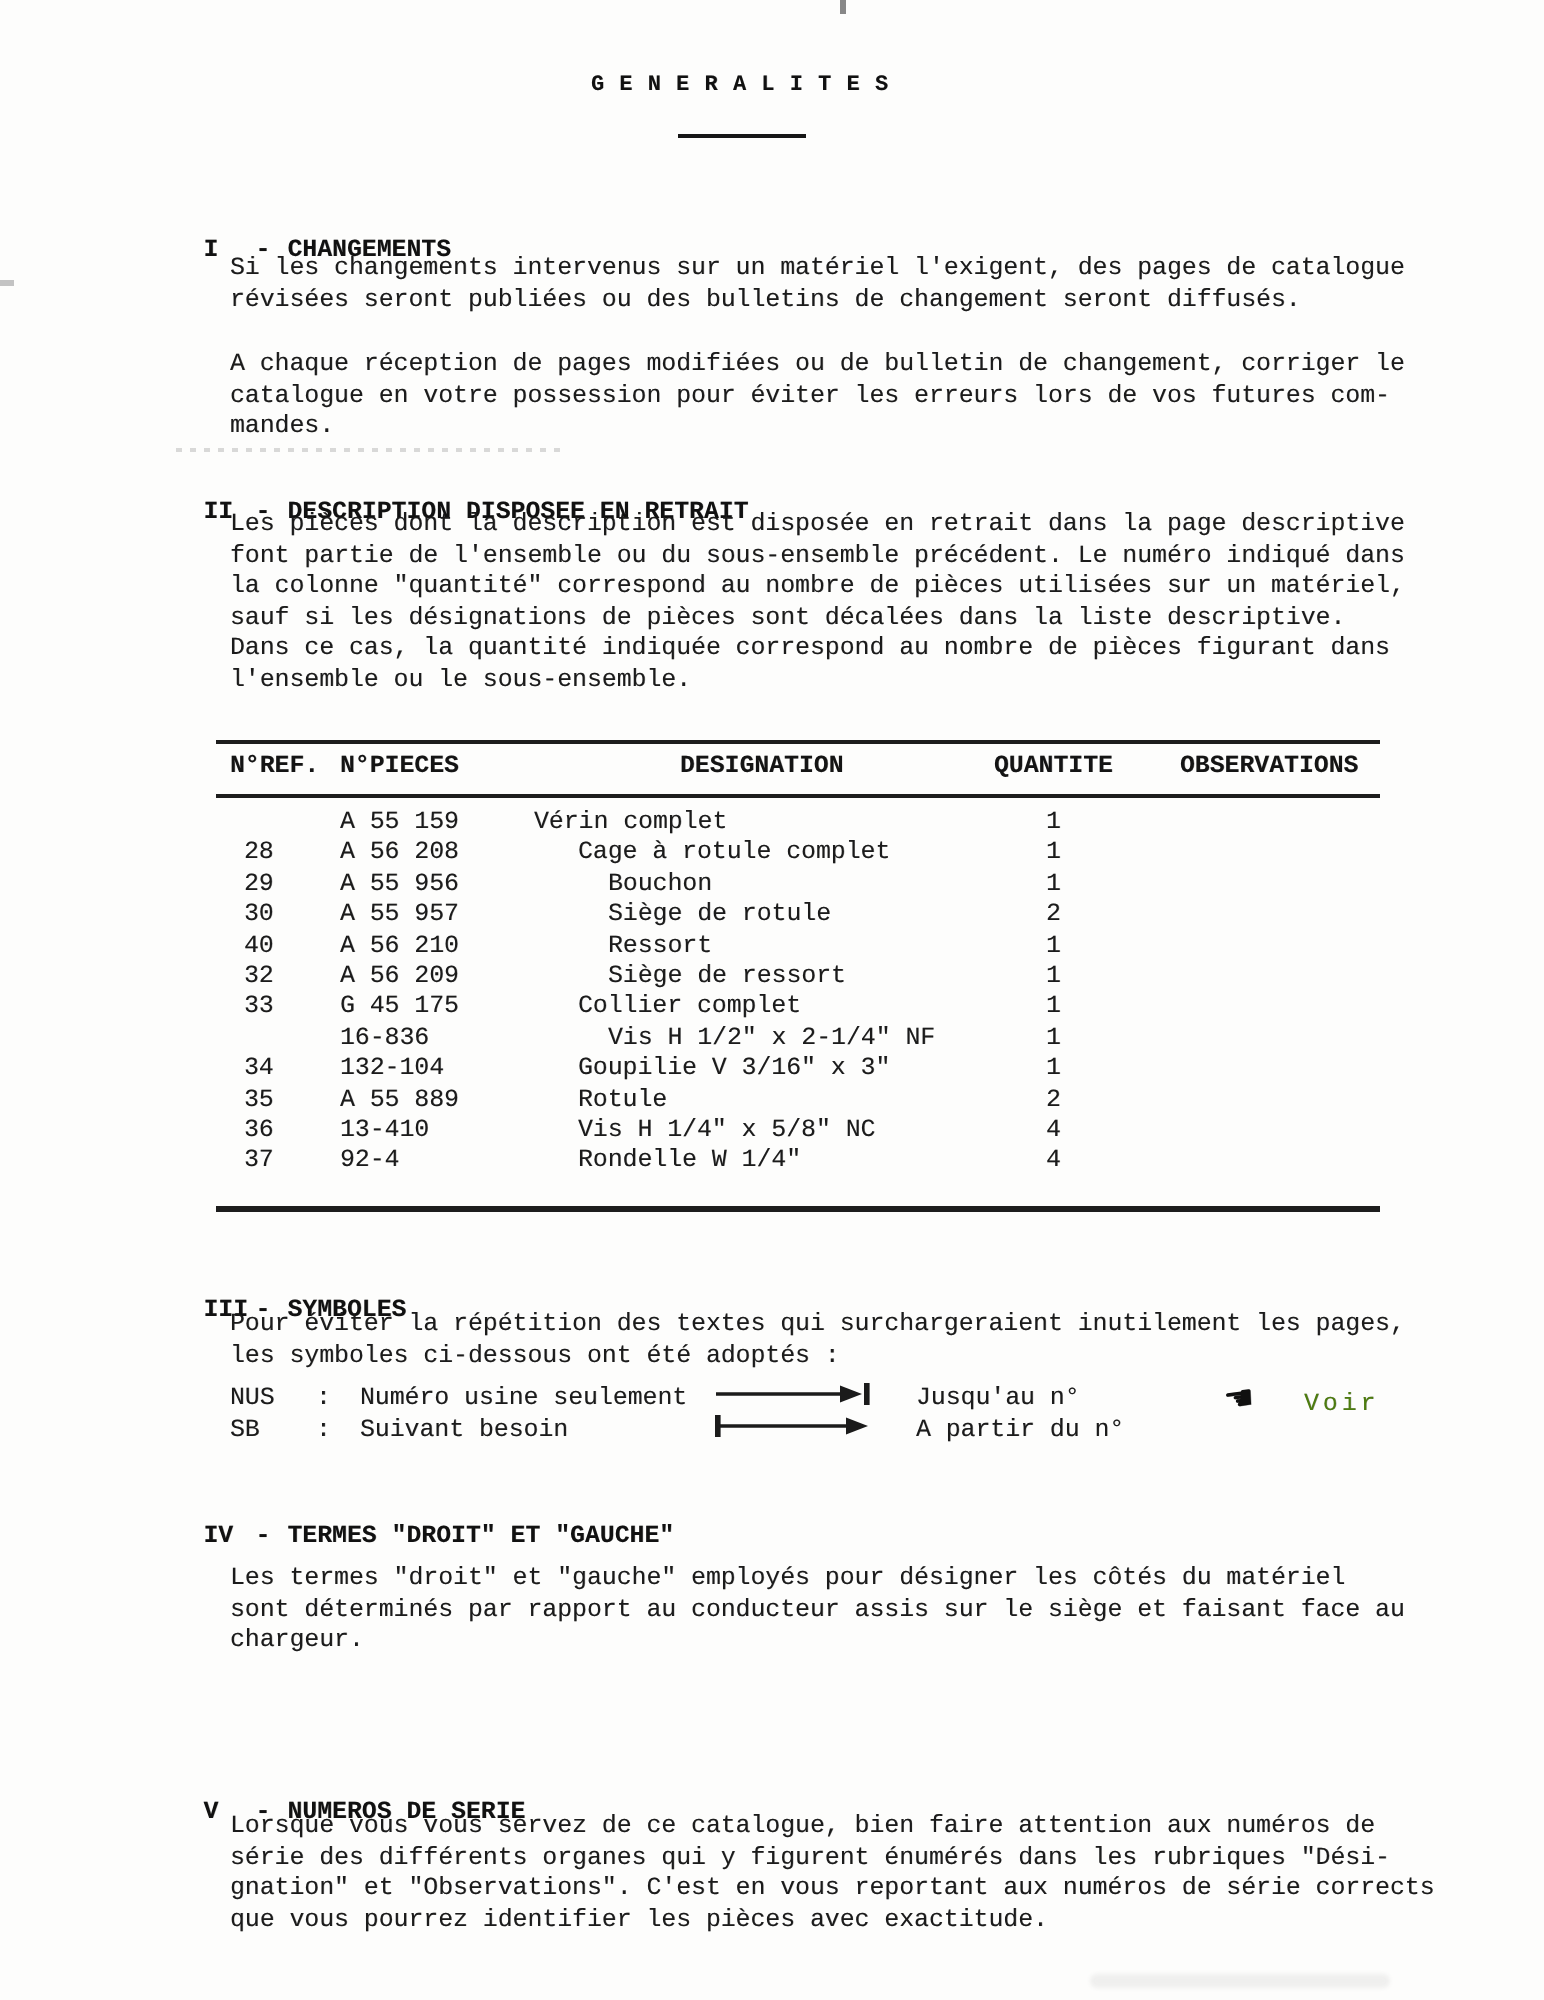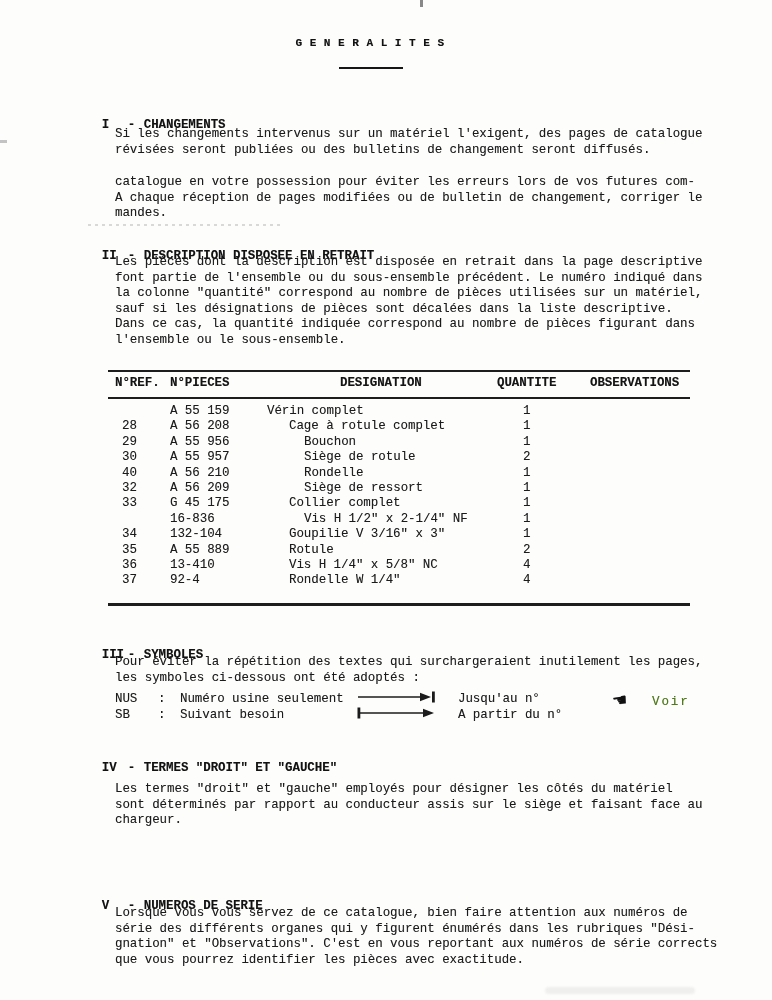--- a/index.html
+++ b/index.html
@@ -68,21 +68,21 @@
   <div class="noise-dots"></div>
   <div class="bottom-smudge"></div>
 
   <div class="title">G E N E R A L I T E S</div>
   <div class="title-rule"></div>
 
   <div class="sec-head" style="top:102px">
     <span class="num">I</span><span class="dash">-</span><span class="txt">CHANGEMENTS</span>
   </div>
   <div class="para" style="top:127px"><div class="tline">Si les changements intervenus sur un matériel l'exigent, des pages de catalogue</div><div class="tline">révisées seront publiées ou des bulletins de changement seront diffusés.</div></div>
-  <div class="para" style="top:175px"><div class="tline">catalogue en votre possession pour éviter les erreurs lors de vos futures com-</div><div class="tline">A chaque réception de pages modifiées ou de bulletin de changement, corriger le</div><div class="tline">mandes.</div></div>
+  <div class="para" style="top:175px"><div class="tline">A chaque réception de pages modifiées ou de bulletin de changement, corriger le</div><div class="tline">catalogue en votre possession pour éviter les erreurs lors de vos futures com-</div><div class="tline">mandes.</div></div>
 
   <div class="sec-head" style="top:233px">
     <span class="num">II</span><span class="dash">-</span><span class="txt">DESCRIPTION DISPOSEE EN RETRAIT</span>
   </div>
   <div class="para" style="top:255px"><div class="tline">Les pièces dont la description est disposée en retrait dans la page descriptive</div><div class="tline">font partie de l'ensemble ou du sous-ensemble précédent. Le numéro indiqué dans</div><div class="tline">la colonne "quantité" correspond au nombre de pièces utilisées sur un matériel,</div><div class="tline">sauf si les désignations de pièces sont décalées dans la liste descriptive.</div><div class="tline">Dans ce cas, la quantité indiquée correspond au nombre de pièces figurant dans</div><div class="tline">l'ensemble ou le sous-ensemble.</div></div>
 
   <div class="ptable">
     <div class="t-rule t-top"></div>
     <div class="t-headrow">
       <span class="h-ref">N°REF.</span>
@@ -112,21 +112,21 @@
         </div>
         <div class="t-row">
           <span class="t-ref">30</span>
           <span class="t-piece">A 55 957</span>
           <span class="t-desig" style="left: 196px;">Siège de rotule</span>
           <span class="t-qty">2</span>
         </div>
         <div class="t-row">
           <span class="t-ref">40</span>
           <span class="t-piece">A 56 210</span>
-          <span class="t-desig" style="left: 196px;">Rondelle</span>
+          <span class="t-desig" style="left: 196px;">Ressort</span>
           <span class="t-qty">1</span>
         </div>
         <div class="t-row">
           <span class="t-ref">32</span>
           <span class="t-piece">A 56 209</span>
           <span class="t-desig" style="left: 196px;">Siège de ressort</span>
           <span class="t-qty">1</span>
         </div>
         <div class="t-row">
           <span class="t-ref">33</span>

